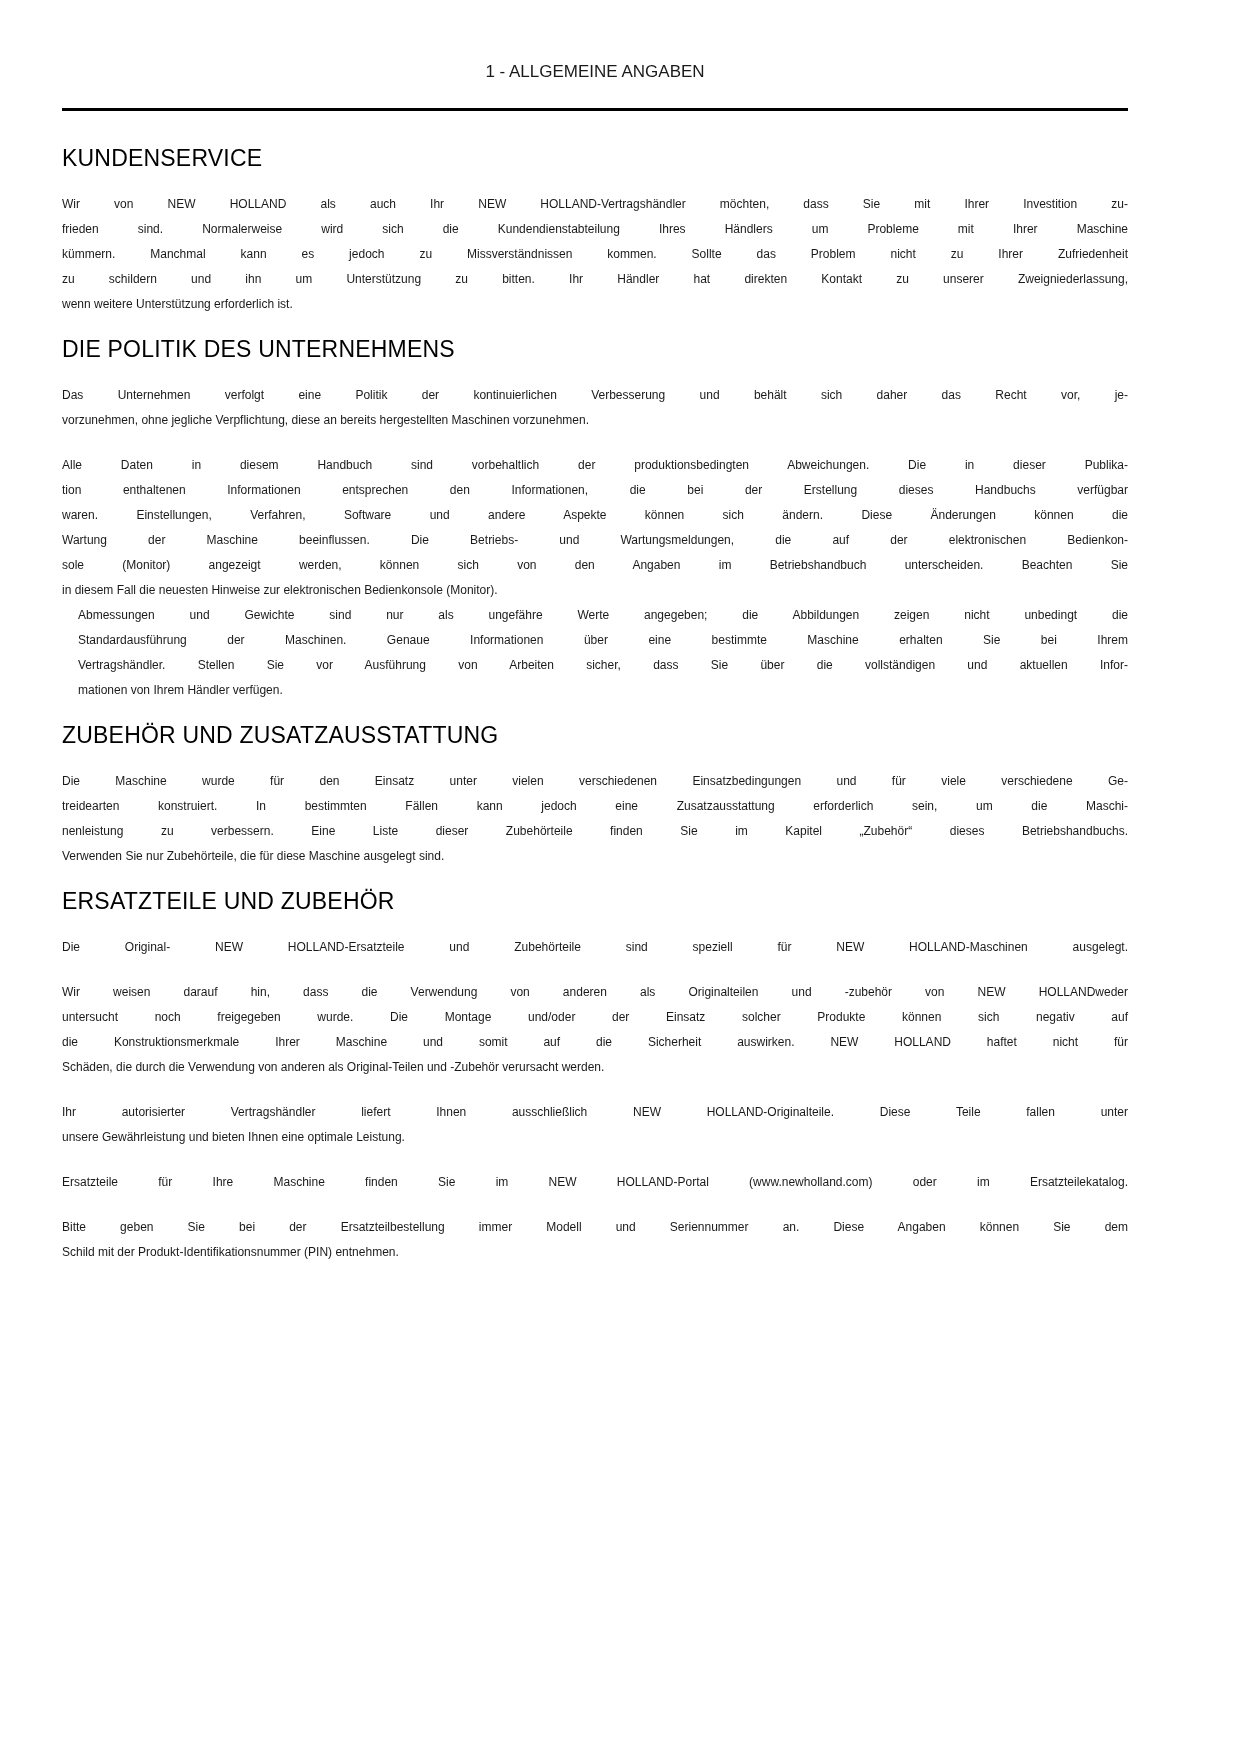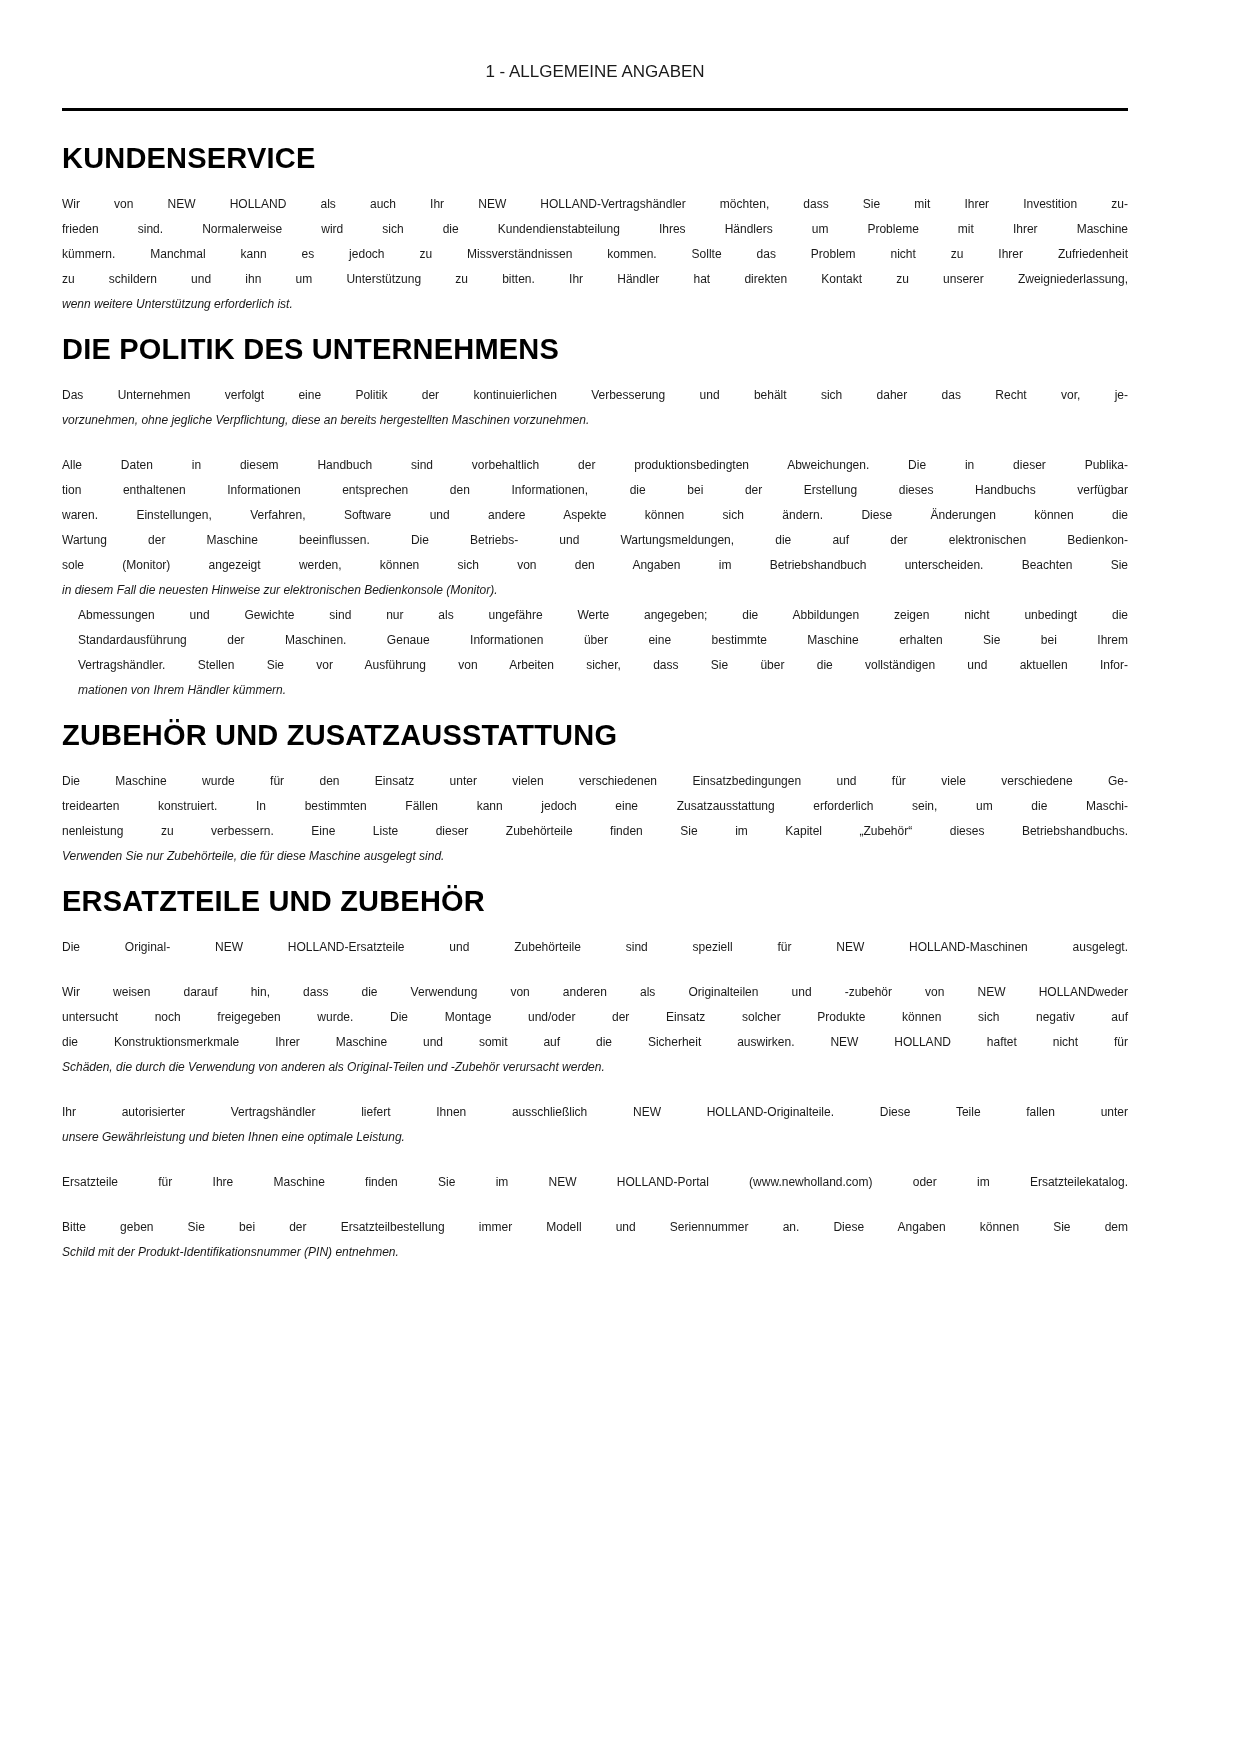--- a/index.html
+++ b/index.html
@@ -27,44 +27,43 @@
     font-size: 17px;
     line-height: 20px;
     color: #1a1a1a;
   }
   .rule {
     height: 0;
     border-top: 3px solid #000000;
   }
   .top-rule { margin-top: 26px; }
   .section-heading {
-    font-size: 29px;
+    font-size: 23px;
     line-height: 25px;
-    font-weight: 700;
+    font-weight: 400;
     color: #000000;
     letter-spacing: 0.2px;
     margin: 20px 0 21px 0;
   }
   .section-heading.first { margin-top: 35px; }
   .para {
     margin: 0 0 20px 0;
     font-size: 12px;
     line-height: 25px;
   }
   .para.tight { margin-top: -20px; margin-left: 16px; }
   .tline {
     text-align: justify;
     text-align-last: justify;
     text-justify: inter-word;
     white-space: normal;
   }
   .tline.last {
     text-align: left;
     text-align-last: left;
-    font-style: italic;
   }
   .doc-footer {
     position: absolute;
     left: 62px;
     top: 1658px;
     width: 1066px;
   }
   .page-number {
     margin-top: 5px;
     text-align: left;
@@ -102,21 +101,21 @@
             <div class="tline">tion enthaltenen Informationen entsprechen den Informationen, die bei der Erstellung dieses Handbuchs verfügbar</div>
             <div class="tline">waren. Einstellungen, Verfahren, Software und andere Aspekte können sich ändern. Diese Änderungen können die</div>
             <div class="tline">Wartung der Maschine beeinflussen. Die Betriebs- und Wartungsmeldungen, die auf der elektronischen Bedienkon-</div>
             <div class="tline">sole (Monitor) angezeigt werden, können sich von den Angaben im Betriebshandbuch unterscheiden. Beachten Sie</div>
             <div class="tline last">in diesem Fall die neuesten Hinweise zur elektronischen Bedienkonsole (Monitor).</div>
           </div>
           <div class="para tight">
             <div class="tline">Abmessungen und Gewichte sind nur als ungefähre Werte angegeben; die Abbildungen zeigen nicht unbedingt die</div>
             <div class="tline">Standardausführung der Maschinen. Genaue Informationen über eine bestimmte Maschine erhalten Sie bei Ihrem</div>
             <div class="tline">Vertragshändler. Stellen Sie vor Ausführung von Arbeiten sicher, dass Sie über die vollständigen und aktuellen Infor-</div>
-            <div class="tline last">mationen von Ihrem Händler kümmern.</div>
+            <div class="tline last">mationen von Ihrem Händler verfügen.</div>
           </div>
         </section>
         <section>
           <h2 class="section-heading">ZUBEHÖR UND ZUSATZAUSSTATTUNG</h2>
           <div class="para">
             <div class="tline">Die Maschine wurde für den Einsatz unter vielen verschiedenen Einsatzbedingungen und für viele verschiedene Ge-</div>
             <div class="tline">treidearten konstruiert. In bestimmten Fällen kann jedoch eine Zusatzausstattung erforderlich sein, um die Maschi-</div>
             <div class="tline">nenleistung zu verbessern. Eine Liste dieser Zubehörteile finden Sie im Kapitel „Zubehör“ dieses Betriebshandbuchs.</div>
             <div class="tline last">Verwenden Sie nur Zubehörteile, die für diese Maschine ausgelegt sind.</div>
           </div>

